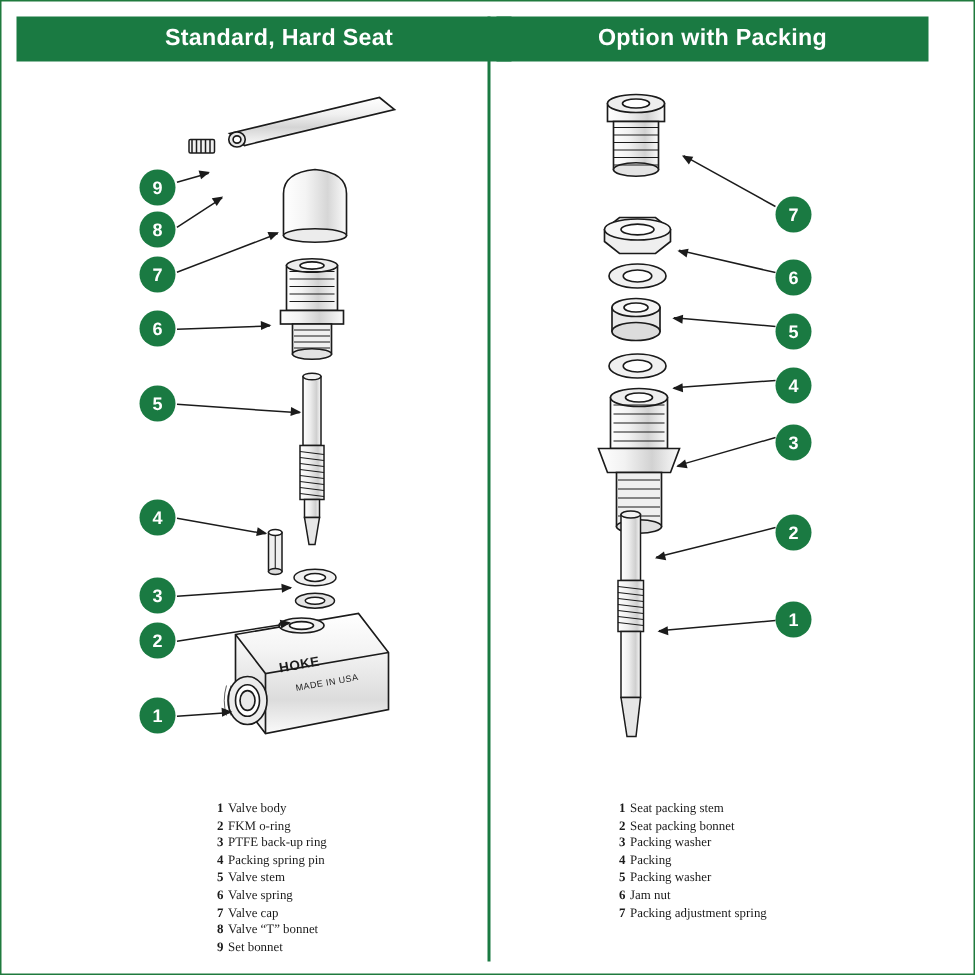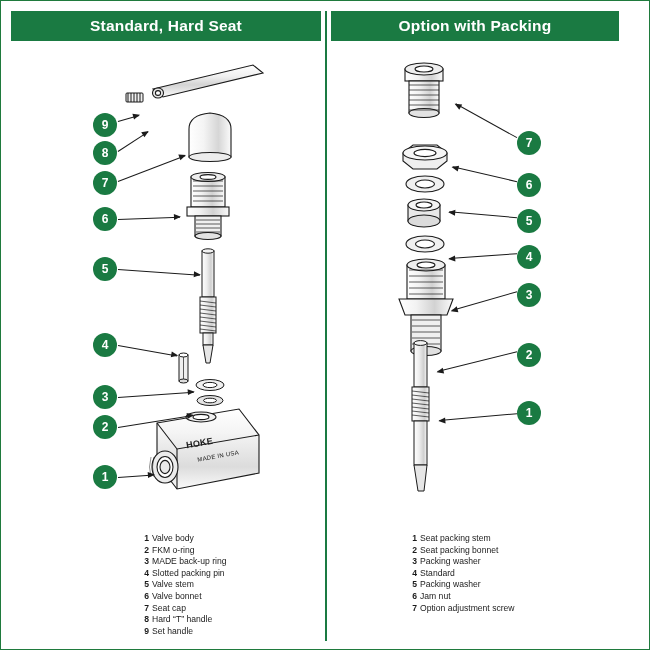--- a/index.html
+++ b/index.html
@@ -29,21 +29,21 @@
     height: 30px;
     background: #1a7a42;
     color: #ffffff;
     font-size: 15.5px;
     font-weight: bold;
     display: flex;
     align-items: center;
     justify-content: center;
     letter-spacing: 0.2px;
   }
-  #hdr-left  { left: 10px;  width: 310px; }
+  #hdr-left  { left: 10px;  width: 310px; padding-left: 20px; }
   #hdr-right { left: 330px; width: 288px; }
 
   
   #divider {
     position: absolute;
     left: 324px;
     top: 10px;
     width: 1.5px;
     height: 630px;
     background: #1a7a42;
@@ -81,20 +81,21 @@
     border-top: 3px solid transparent;
     border-bottom: 3px solid transparent;
   }
 
   
   .legend {
     position: absolute;
     font-size: 8.6px;
     line-height: 11.6px;
     color: #1b1b1b;
+    font-family: Liberation Serif, serif;
   }
   #legend-left  { left: 140px; top: 532px; }
   #legend-right { left: 408px; top: 532px; }
   .legend-row { white-space: nowrap; }
   .legend-num {
     display: inline-block;
     width: 8px;
     font-weight: bold;
     text-align: right;
     margin-right: 3px;
@@ -428,32 +429,32 @@
 
   <div class="bubble" style="left:516px; top:342px;">2</div>
   <div class="leader" style="left:516px; top:350px; width:82px; transform:rotate(166deg);"></div>
 
   <div class="bubble" style="left:516px; top:400px;">1</div>
   <div class="leader" style="left:516px; top:412px; width:78px; transform:rotate(175deg);"></div>
 
   <div class="legend" id="legend-left">
     <div class="legend-row"><span class="legend-num">1</span><span>Valve body</span></div>
     <div class="legend-row"><span class="legend-num">2</span><span>FKM o-ring</span></div>
-    <div class="legend-row"><span class="legend-num">3</span><span>MADE back-up ring</span></div>
-    <div class="legend-row"><span class="legend-num">4</span><span>Slotted packing pin</span></div>
+    <div class="legend-row"><span class="legend-num">3</span><span>PTFE back-up ring</span></div>
+    <div class="legend-row"><span class="legend-num">4</span><span>Packing spring pin</span></div>
     <div class="legend-row"><span class="legend-num">5</span><span>Valve stem</span></div>
-    <div class="legend-row"><span class="legend-num">6</span><span>Valve bonnet</span></div>
-    <div class="legend-row"><span class="legend-num">7</span><span>Seat cap</span></div>
-    <div class="legend-row"><span class="legend-num">8</span><span>Hard “T” handle</span></div>
-    <div class="legend-row"><span class="legend-num">9</span><span>Set handle</span></div>
+    <div class="legend-row"><span class="legend-num">6</span><span>Valve spring</span></div>
+    <div class="legend-row"><span class="legend-num">7</span><span>Valve cap</span></div>
+    <div class="legend-row"><span class="legend-num">8</span><span>Valve “T” bonnet</span></div>
+    <div class="legend-row"><span class="legend-num">9</span><span>Set bonnet</span></div>
   </div>
 
   <div class="legend" id="legend-right">
     <div class="legend-row"><span class="legend-num">1</span><span>Seat packing stem</span></div>
     <div class="legend-row"><span class="legend-num">2</span><span>Seat packing bonnet</span></div>
     <div class="legend-row"><span class="legend-num">3</span><span>Packing washer</span></div>
-    <div class="legend-row"><span class="legend-num">4</span><span>Standard</span></div>
+    <div class="legend-row"><span class="legend-num">4</span><span>Packing</span></div>
     <div class="legend-row"><span class="legend-num">5</span><span>Packing washer</span></div>
     <div class="legend-row"><span class="legend-num">6</span><span>Jam nut</span></div>
-    <div class="legend-row"><span class="legend-num">7</span><span>Option adjustment screw</span></div>
+    <div class="legend-row"><span class="legend-num">7</span><span>Packing adjustment spring</span></div>
   </div>
 
 </div>
 
 </body></html>

